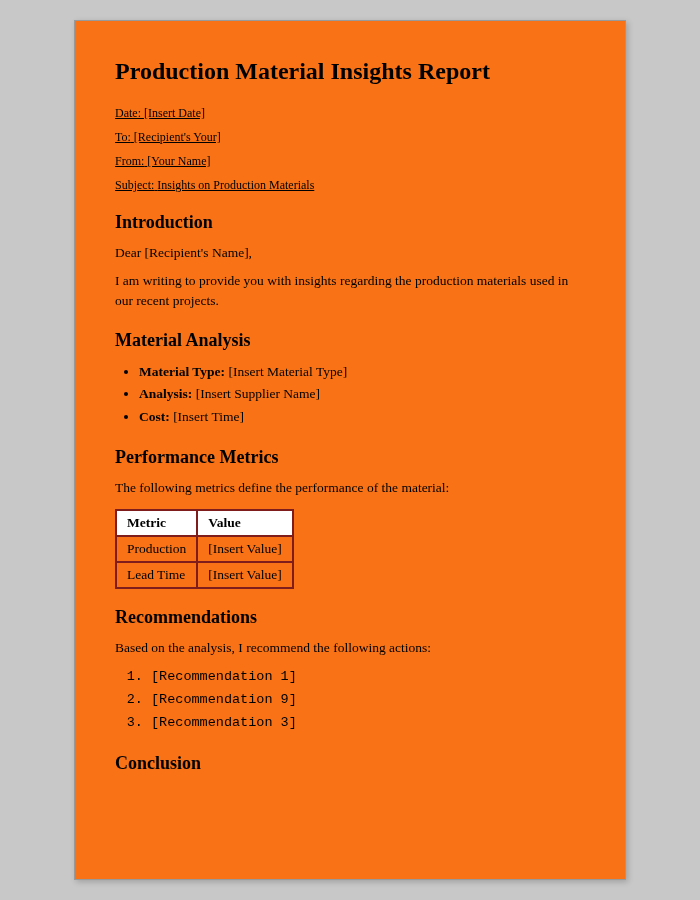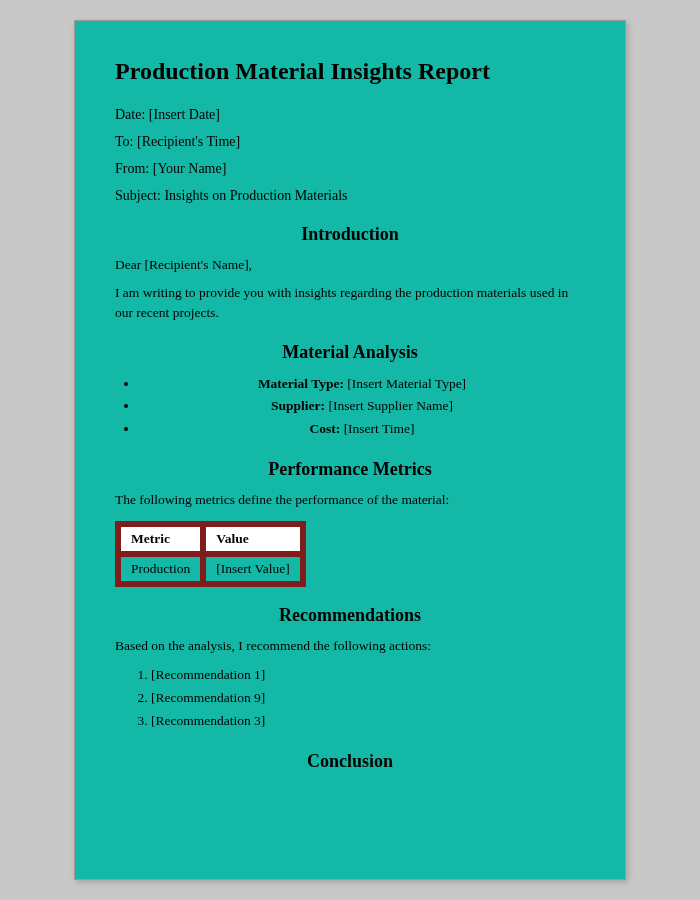--- a/index.html
+++ b/index.html
@@ -14,90 +14,90 @@
       justify-content: center;
       align-items: flex-start;
       min-height: 900px;
       padding: 20px;
       font-family: 'Times New Roman', Times, serif;
     }
 
     .page-container {
       width: 552px;
       min-height: 860px;
-      background: #14b8a6;
+      background: #f97316;
       border: 1px solid #999;
       padding: 36px 40px 40px 40px;
       box-shadow: 2px 2px 6px rgba(0,0,0,0.2);
     }
 
     .report-title {
       font-size: 24px;
       font-weight: bold;
       margin-bottom: 18px;
       line-height: 1.2;
     }
 
     .meta-line {
-      font-size: 14px;
+      font-size: 12px;
       margin-bottom: 6px;
       line-height: 1.5;
+      text-decoration: underline;
     }
 
     .section-heading {
       font-size: 18px;
       font-weight: bold;
       margin-top: 18px;
       margin-bottom: 10px;
-      text-align: center;
     }
 
     .body-text {
       font-size: 13.5px;
       line-height: 1.5;
       margin-bottom: 8px;
     }
 
     .bullet-list {
       margin-left: 24px;
       margin-bottom: 8px;
       font-size: 13.5px;
       line-height: 1.7;
-      text-align: center;
     }
 
     .bullet-list li {
       list-style-type: disc;
     }
 
     .bullet-list li .label {
       font-weight: bold;
     }
 
     .ordered-list {
       margin-left: 36px;
       margin-bottom: 8px;
       font-size: 13.5px;
       line-height: 1.7;
     }
 
     .ordered-list li {
       list-style-type: decimal;
+      font-family: Liberation Mono, monospace;
     }
 
     .metrics-table {
       border-collapse: collapse;
       margin-top: 10px;
       margin-bottom: 10px;
       font-size: 13.5px;
     }
 
     .metrics-table th,
     .metrics-table td {
-      border: 6px solid #7f1d1d;
+      border: 2px solid #7f1d1d;
       padding: 4px 10px;
       text-align: left;
     }
 
     .metrics-table th {
       font-weight: bold;
       background: #fff;
     }
   </style>
 </head>
@@ -106,21 +106,21 @@
 <div class="page-container">
 
   <div class="report-title">Production Material Insights Report</div>
 
   <div class="meta-line">
     <span>Date:</span>
     <span>[Insert Date]</span>
   </div>
   <div class="meta-line">
     <span>To:</span>
-    <span>[Recipient's Time]</span>
+    <span>[Recipient's Your]</span>
   </div>
   <div class="meta-line">
     <span>From:</span>
     <span>[Your Name]</span>
   </div>
   <div class="meta-line">
     <span>Subject:</span>
     <span>Insights on Production Materials</span>
   </div>
 
@@ -128,21 +128,21 @@
   <div class="body-text">Dear [Recipient's Name],</div>
   <div class="body-text">I am writing to provide you with insights regarding the production materials used in our recent projects.</div>
 
   <div class="section-heading">Material Analysis</div>
   <ul class="bullet-list">
     <li>
       <span class="label">Material Type:</span>
       <span>[Insert Material Type]</span>
     </li>
     <li>
-      <span class="label">Supplier:</span>
+      <span class="label">Analysis:</span>
       <span>[Insert Supplier Name]</span>
     </li>
     <li>
       <span class="label">Cost:</span>
       <span>[Insert Time]</span>
     </li>
   </ul>
 
   <div class="section-heading">Performance Metrics</div>
   <div class="body-text">The following metrics define the performance of the material:</div>
@@ -152,20 +152,24 @@
       <tr>
         <th>Metric</th>
         <th>Value</th>
       </tr>
     </thead>
     <tbody>
       <tr>
         <td>Production</td>
         <td>[Insert Value]</td>
       </tr>
+      <tr>
+        <td>Lead Time</td>
+        <td>[Insert Value]</td>
+      </tr>
     </tbody>
   </table>
 
   <div class="section-heading">Recommendations</div>
   <div class="body-text">Based on the analysis, I recommend the following actions:</div>
   <ol class="ordered-list">
     <li>[Recommendation 1]</li>
     <li>[Recommendation 9]</li>
     <li>[Recommendation 3]</li>
   </ol>

